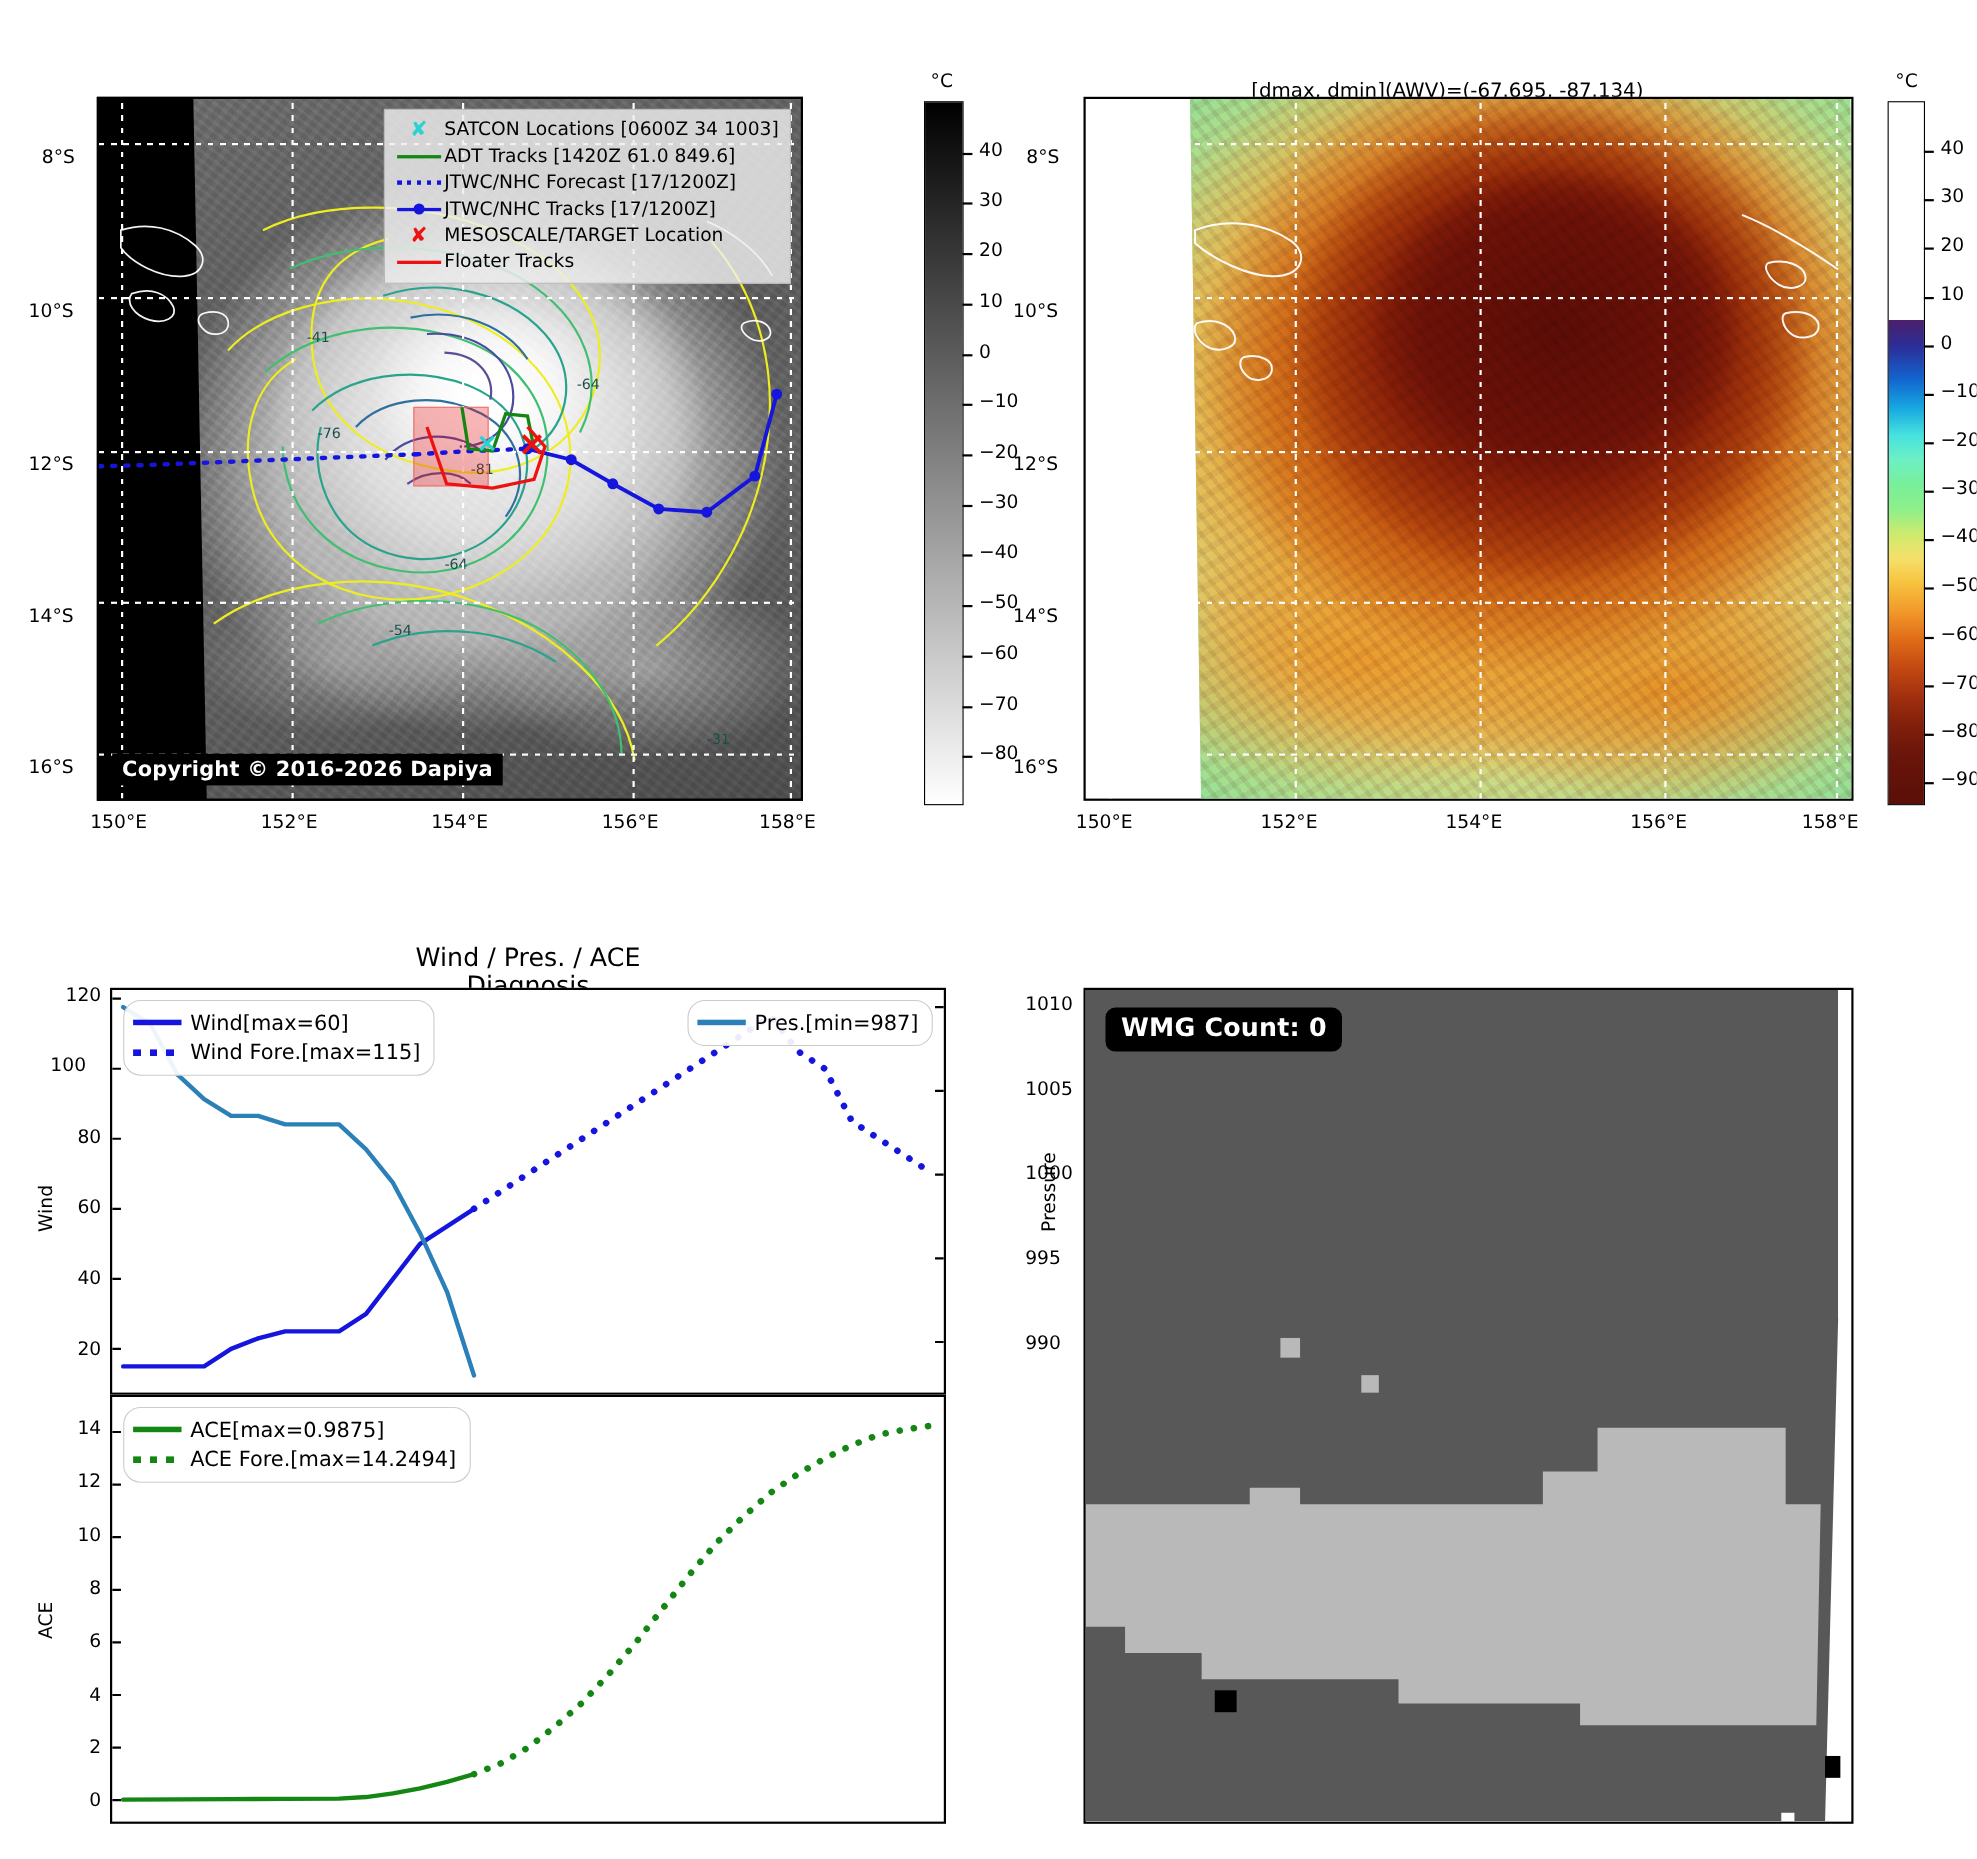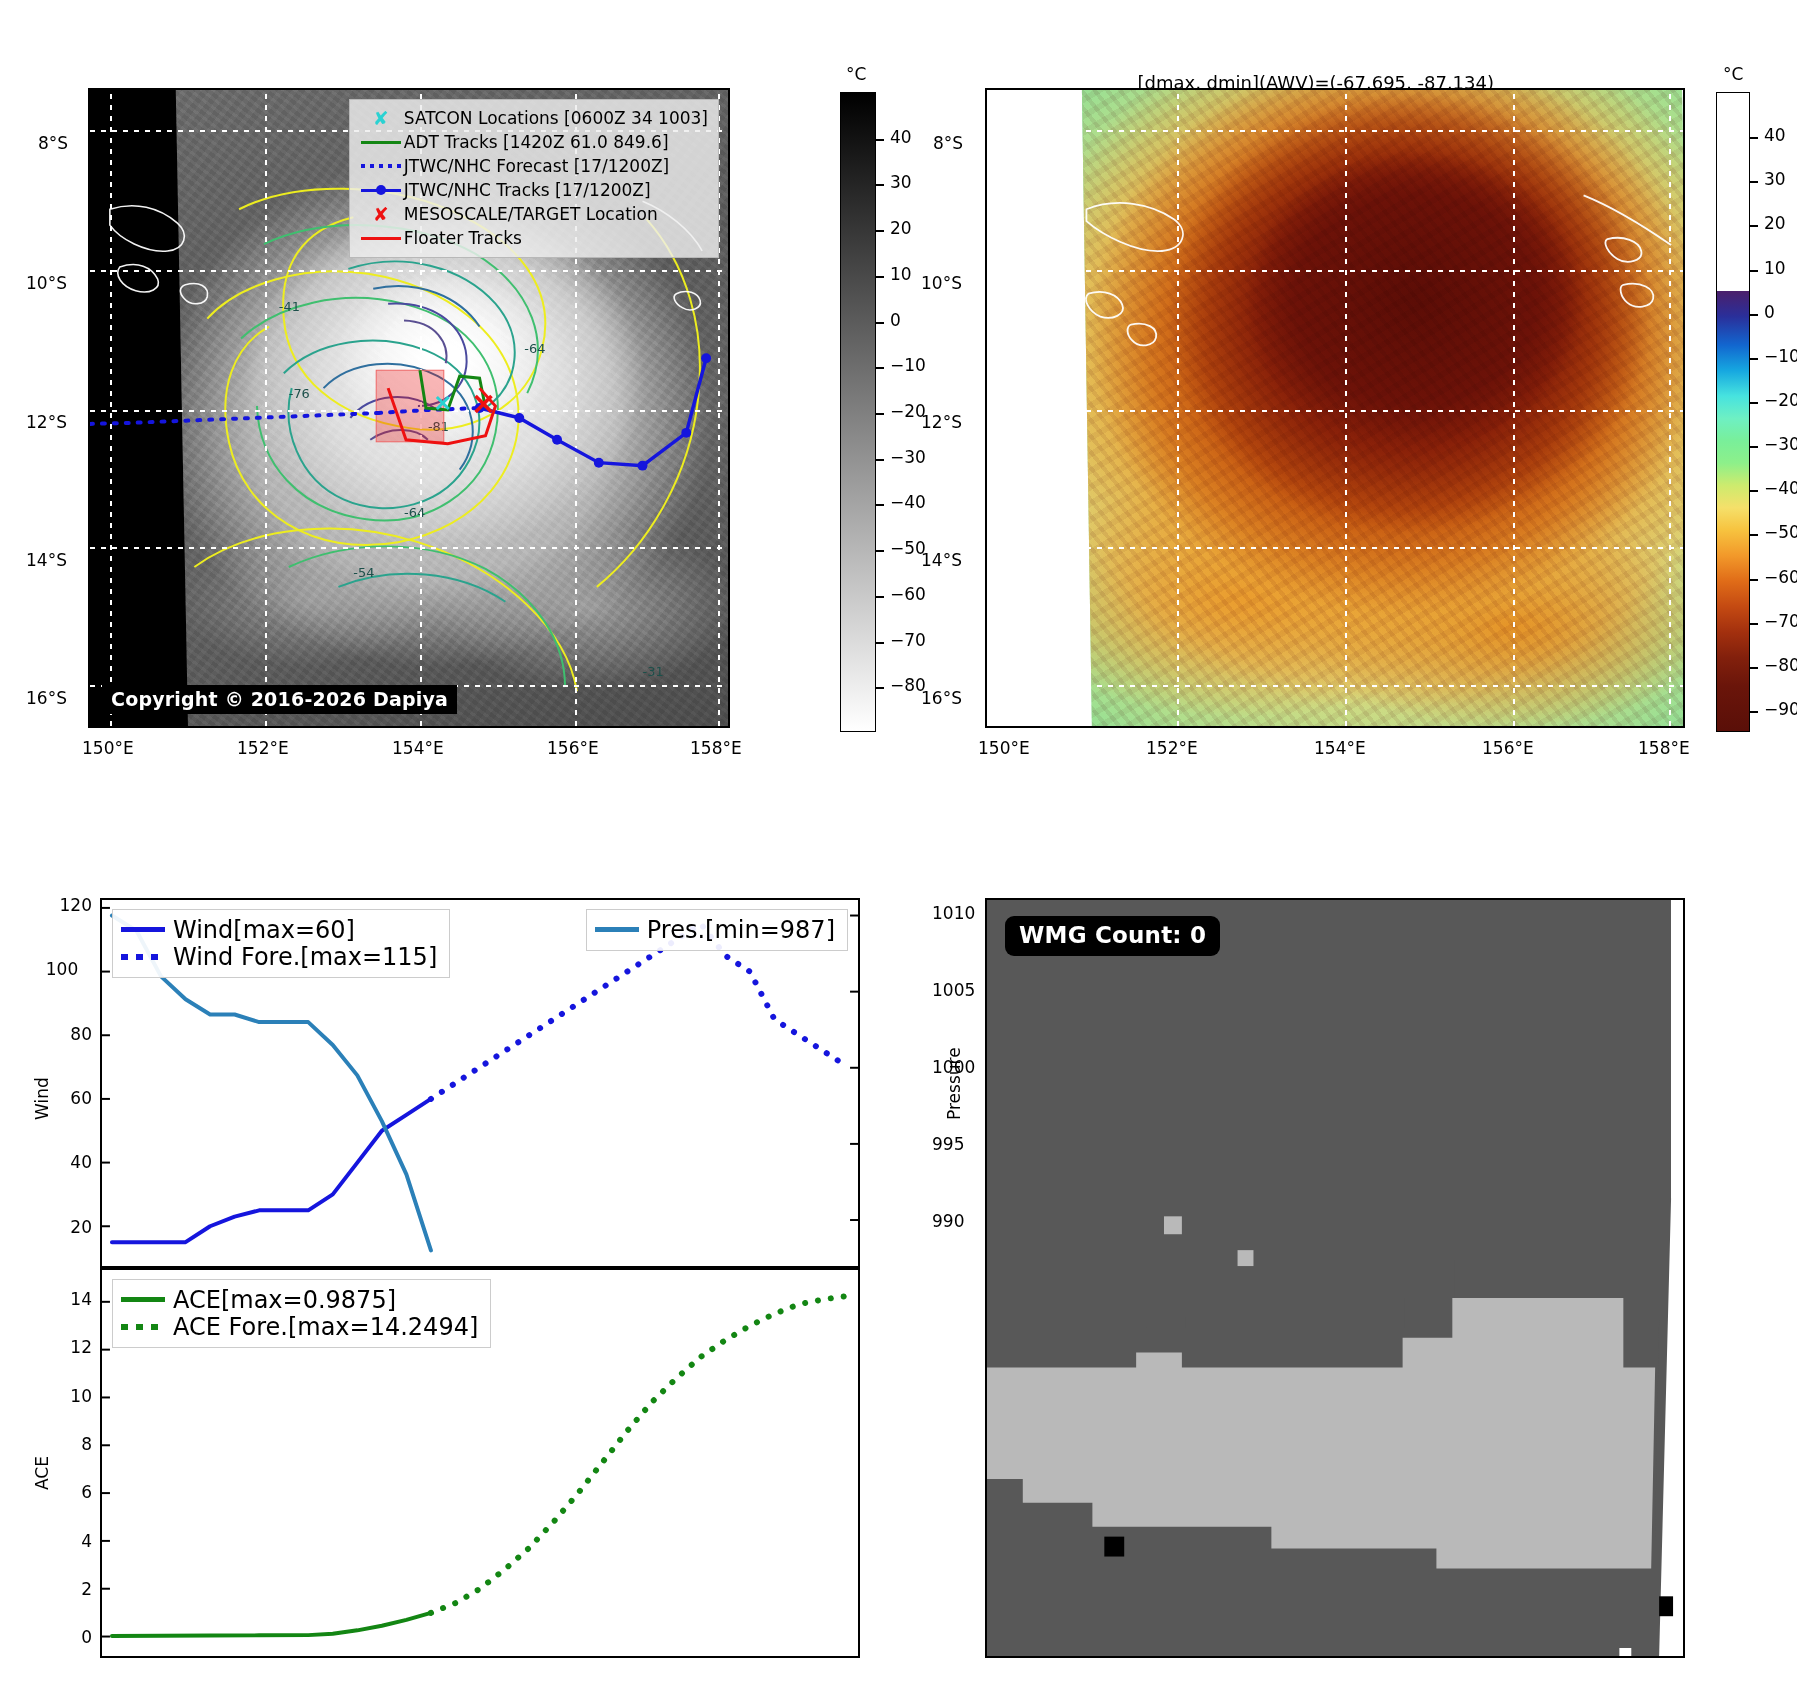--- a/index.html
+++ b/index.html
@@ -137,22 +137,22 @@
     left: 100px; top: 898px; width: 760px; height: 370px;
     border: 2px solid #000; background: #fff;
   }
   #ace-axes {
     left: 100px; top: 1268px; width: 760px; height: 390px;
     border: 2px solid #000; background: #fff;
   }
   .chart-svg { position: absolute; inset: 0; width: 100%; height: 100%; }
   .chart-legend {
     position: absolute; background: rgba(255,255,255,0.92);
-    border: 1px solid #cccccc; border-radius: 0;
-    padding: 6px 12px 7px 8px; font-size: 24px; color: #000;
+    border: 1px solid #cccccc; border-radius: 16px;
+    padding: 6px 12px 7px 8px; font-size: 19px; color: #000;
   }
   .chart-legend .row { display: flex; align-items: center; height: 27px; }
   .chart-legend .glyph { width: 52px; flex: 0 0 52px; display: flex; align-items: center; }
   .chart-legend .ln2 { width: 44px; height: 5px; }
   .chart-legend .ln2.dotted { height: 6px; background: none; background-image: repeating-linear-gradient(90deg, currentColor 0 7px, rgba(0,0,0,0) 7px 15px); }
   .yaxis-title { position: absolute; font-size: 17px; color: #000; transform: rotate(-90deg); transform-origin: 0 0; white-space: nowrap; }
 
   
   #wmg-panel {
     left: 985px; top: 898px; width: 700px; height: 760px;
@@ -388,20 +388,21 @@
         <div class="cb-tick" style="top: 353.103px;"></div>
         <div class="cb-tick" style="top: 397.241px;"></div>
         <div class="cb-tick" style="top: 441.379px;"></div>
         <div class="cb-tick" style="top: 485.517px;"></div>
         <div class="cb-tick" style="top: 529.655px;"></div>
         <div class="cb-tick" style="top: 573.793px;"></div>
         <div class="cb-tick" style="top: 617.931px;"></div>
       </div>
   </div>
 
+  <div class="abs panel-title" style="left:320px; top:858px; width:320px;">Wind / Pres. / ACE Diagnosis</div>
 
   <div class="abs" id="wind-axes">
     <svg class="chart-svg" id="wind-svg" viewBox="0 0 760 370" preserveAspectRatio="none">
         <polyline points="10,345.90909090909093 34.66666666666667,345.90909090909093 59.333333333333336,345.90909090909093 84,345.90909090909093 108.66666666666667,329.8181818181818 133.33333333333331,320.1636363636364 158,313.72727272727275 182.66666666666666,313.72727272727275 207.33333333333334,313.72727272727275 232,297.6363636363636 256.66666666666663,265.4545454545455 281.3333333333333,233.27272727272728 306,217.1818181818182 330.6666666666667,201.0909090909091" fill="none" stroke="#1515dd" stroke-width="4" stroke-linecap="round" stroke-linejoin="round"></polyline>
         <polyline points="330.6666666666667,201.0909090909091 355.3333333333333,185 380,168.90909090909093 404.6666666666667,152.8181818181818 429.3333333333333,136.72727272727272 454,120.63636363636365 478.66666666666663,104.54545454545456 503.3333333333333,88.45454545454544 528,72.36363636363637 552.6666666666666,56.27272727272725 577.3333333333334,40.18181818181819 602,24.090909090909065 626.6666666666667,56.27272727272725 651.3333333333334,72.36363636363637 676,120.63636363636365 700.6666666666666,136.72727272727272 725.3333333333334,152.8181818181818 750,168.90909090909093" fill="none" stroke="#1515dd" stroke-width="6" stroke-linecap="round" stroke-linejoin="round" stroke-dasharray="0.1 13"></polyline>
         <polyline points="10,15.69565217391306 34.66666666666667,31.086956521739125 59.333333333333336,77.26086956521738 84,100.34782608695656 108.66666666666667,115.73913043478262 133.33333333333331,115.73913043478262 158,123.43478260869566 182.66666666666666,123.43478260869566 207.33333333333334,123.43478260869566 232,146.52173913043478 256.66666666666663,177.30434782608697 281.3333333333333,223.47826086956522 306,277.3478260869565 330.6666666666667,354.30434782608694" fill="none" stroke="#2b80b8" stroke-width="4" stroke-linecap="round" stroke-linejoin="round"></polyline>
         <line x1="0" x2="8" y1="329.8181818181818" y2="329.8181818181818" stroke="#000" stroke-width="2"></line>
         <line x1="0" x2="8" y1="265.4545454545455" y2="265.4545454545455" stroke="#000" stroke-width="2"></line>
         <line x1="0" x2="8" y1="201.0909090909091" y2="201.0909090909091" stroke="#000" stroke-width="2"></line>
         <line x1="0" x2="8" y1="136.72727272727272" y2="136.72727272727272" stroke="#000" stroke-width="2"></line>

